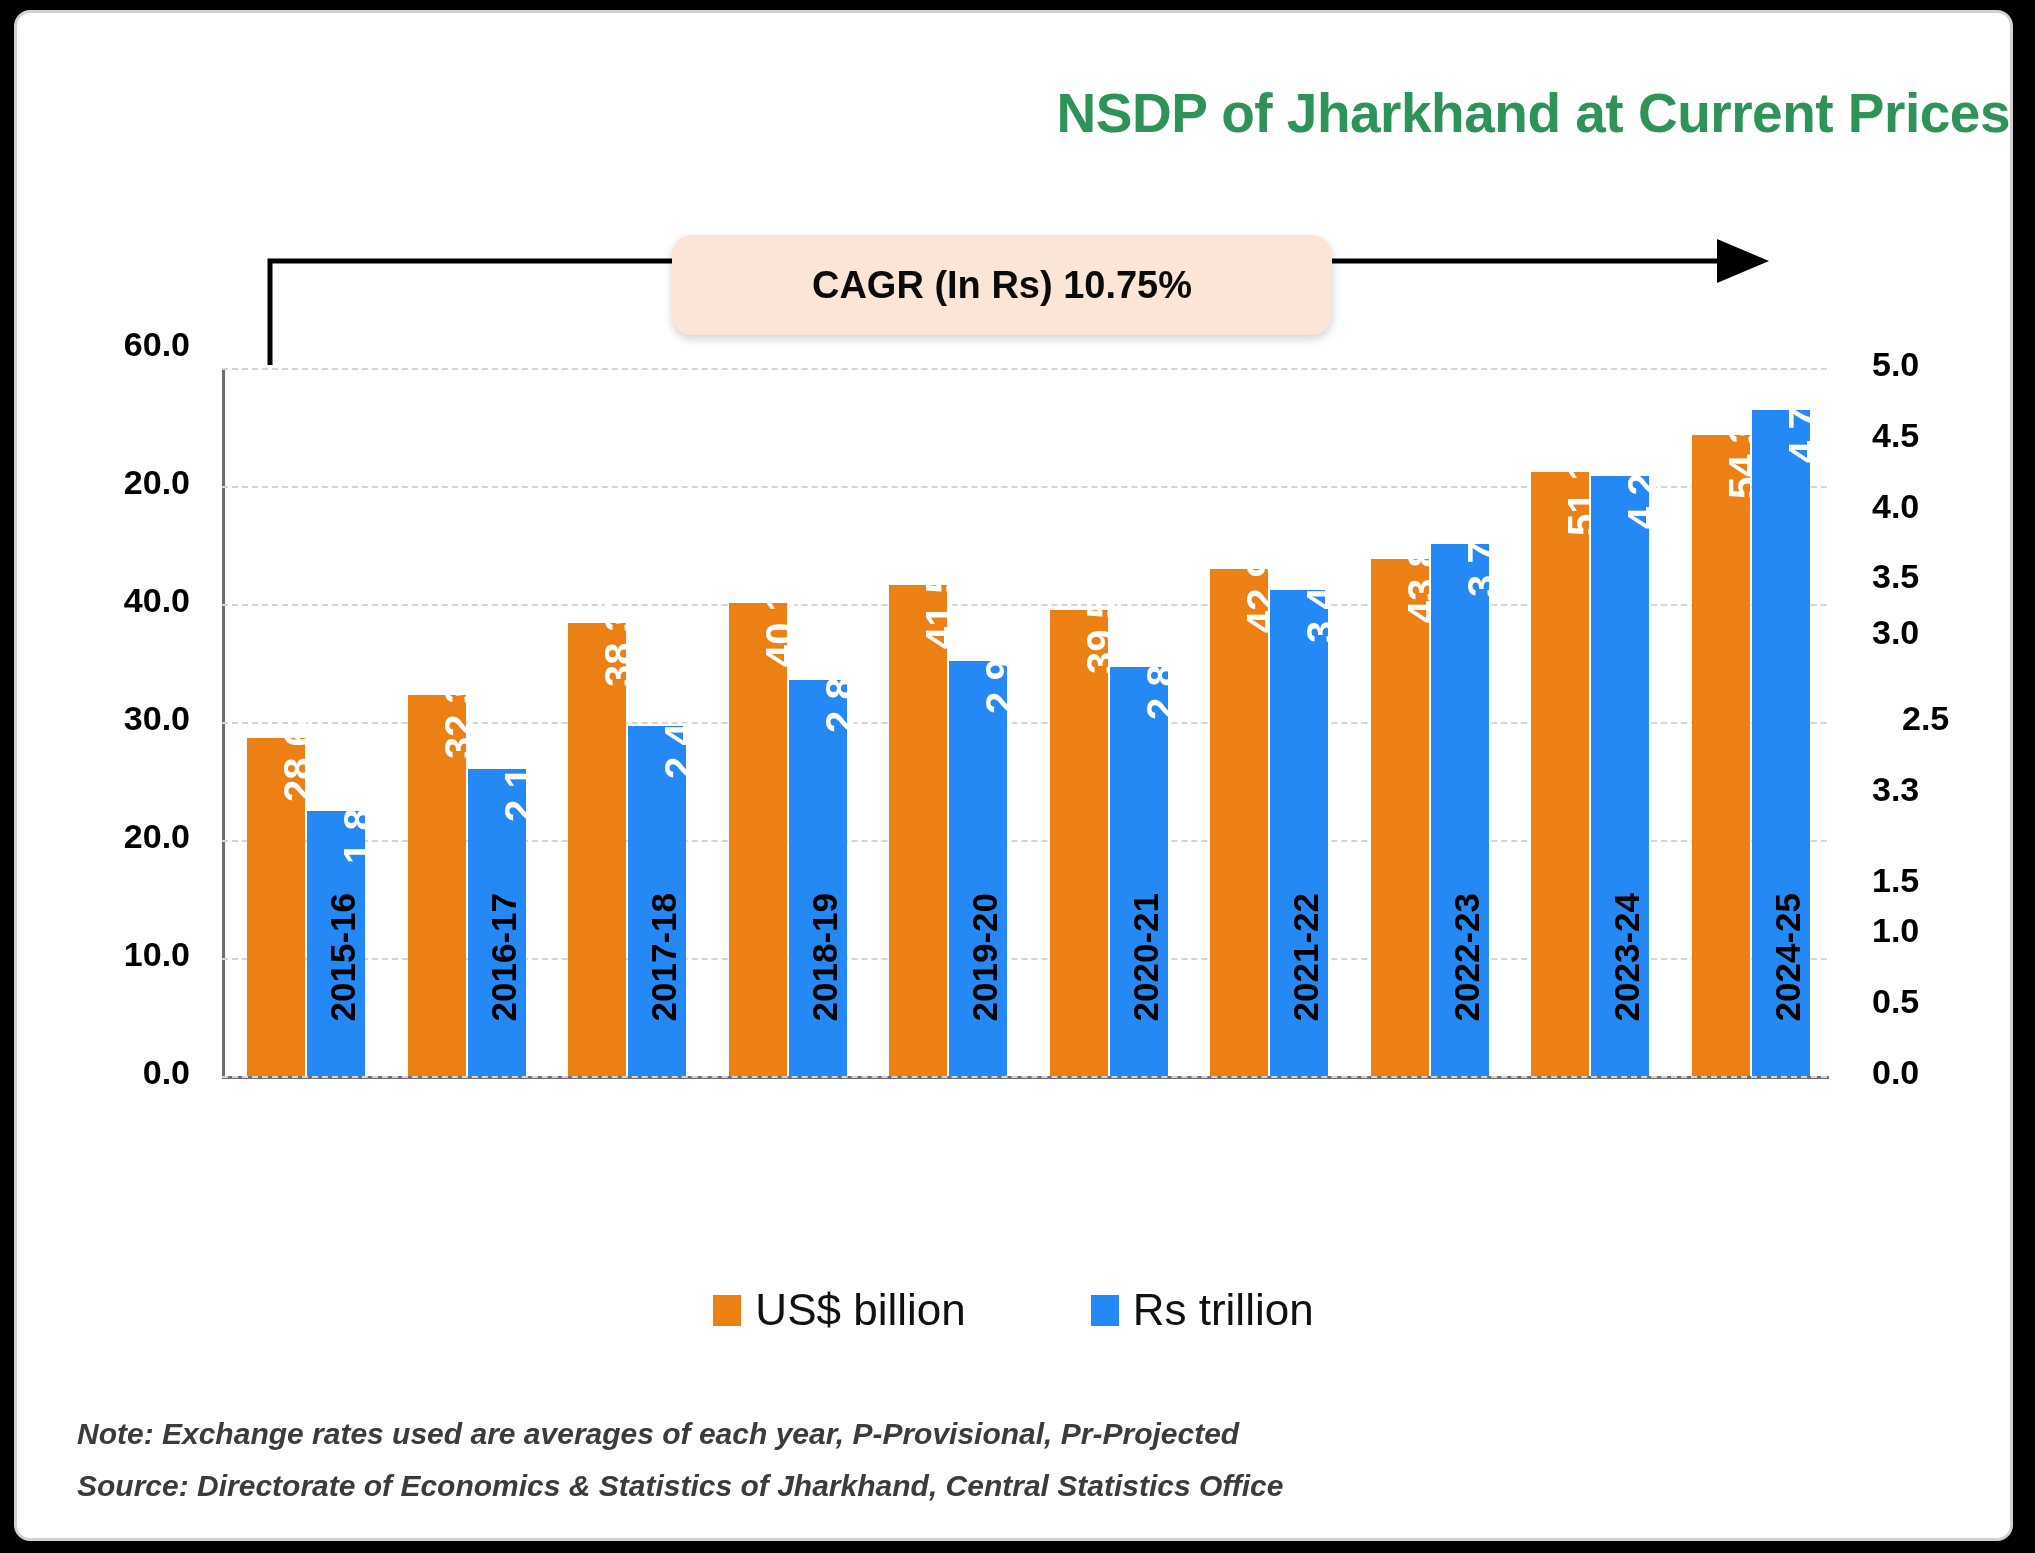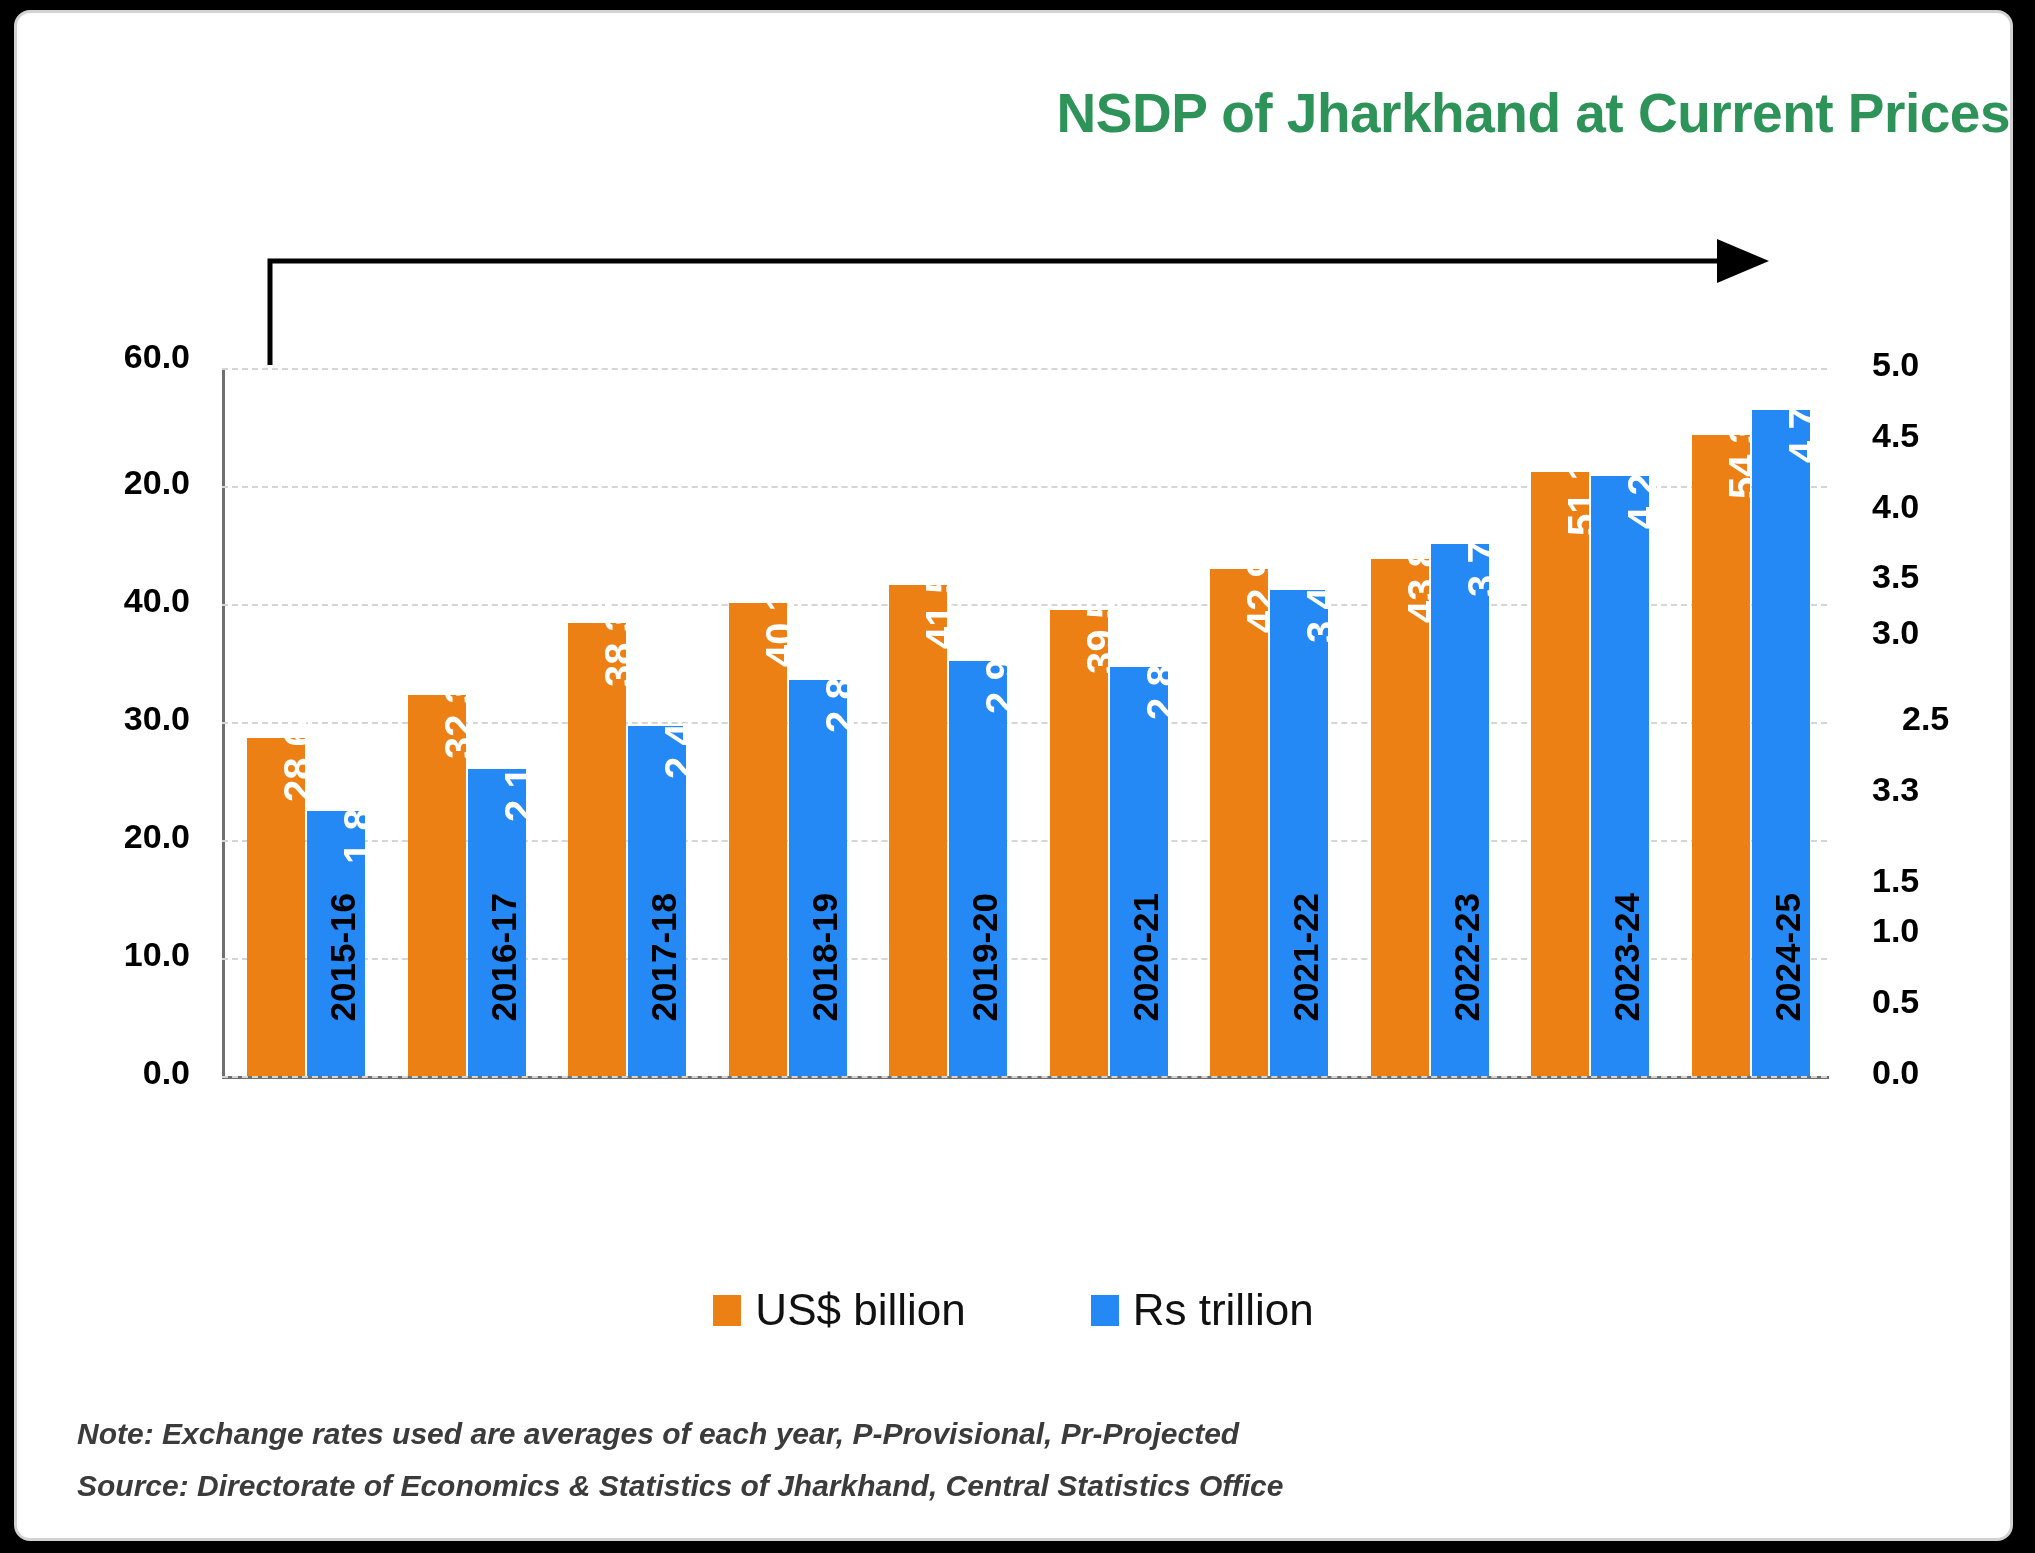--- a/index.html
+++ b/index.html
@@ -193,20 +193,23 @@
 <div id="chart-frame">
   <div id="chart-inner">
 
     <div id="chart-title">NSDP of Jharkhand at Current Prices</div>
 
     <svg id="cagr-arrow">
       <polyline points="253,142 253,38 1705,38" fill="none" stroke="#000000" stroke-width="5"></polyline>
       <polygon points="1700,16 1752,38 1700,60" fill="#000000"></polygon>
     </svg>
 
+    <div id="cagr-callout">
+      <span id="cagr-text">CAGR (In Rs) 10.75%</span>
+    </div>
 
     <div id="axis-left-line"></div>
     <div id="axis-bottom-line"></div>
 
     <div id="plot-area">
         <div class="gridline" style="top: 0px;"></div>
         <div class="gridline" style="top: 118px;"></div>
         <div class="gridline" style="top: 236px;"></div>
         <div class="gridline" style="top: 354px;"></div>
         <div class="gridline" style="top: 472px;"></div>
@@ -303,21 +306,21 @@
           <span class="legend-swatch" style="background: rgb(37, 137, 245);"></span>
           <span class="legend-label">Rs trillion</span>
         </div>
       </div>
 
     <div id="footnotes">
       <div class="footnote">Note: Exchange rates used are averages of each year, P-Provisional, Pr-Projected</div>
       <div class="footnote">Source: Directorate of Economics &amp; Statistics of Jharkhand, Central Statistics Office</div>
     </div>
 
-  <div class="ytick ytick-left" style="top: 324px;">60.0</div>
+  <div class="ytick ytick-left" style="top: 312px;">60.0</div>
       <div class="ytick ytick-left" style="top: 450px;">20.0</div>
       <div class="ytick ytick-left" style="top: 568px;">40.0</div>
       <div class="ytick ytick-left" style="top: 686px;">30.0</div>
       <div class="ytick ytick-left" style="top: 804px;">20.0</div>
       <div class="ytick ytick-left" style="top: 922px;">10.0</div>
       <div class="ytick ytick-left" style="top: 1040px;">0.0</div>
       <div class="ytick ytick-right" style="top: 332px;">5.0</div>
       <div class="ytick ytick-right" style="top: 402.8px;">4.5</div>
       <div class="ytick ytick-right" style="top: 473.6px;">4.0</div>
       <div class="ytick ytick-right" style="top: 544.4px;">3.5</div>

